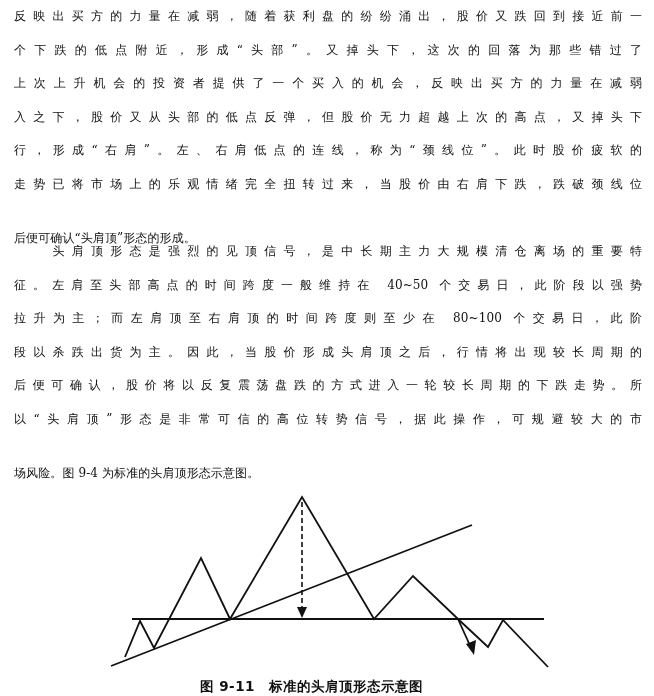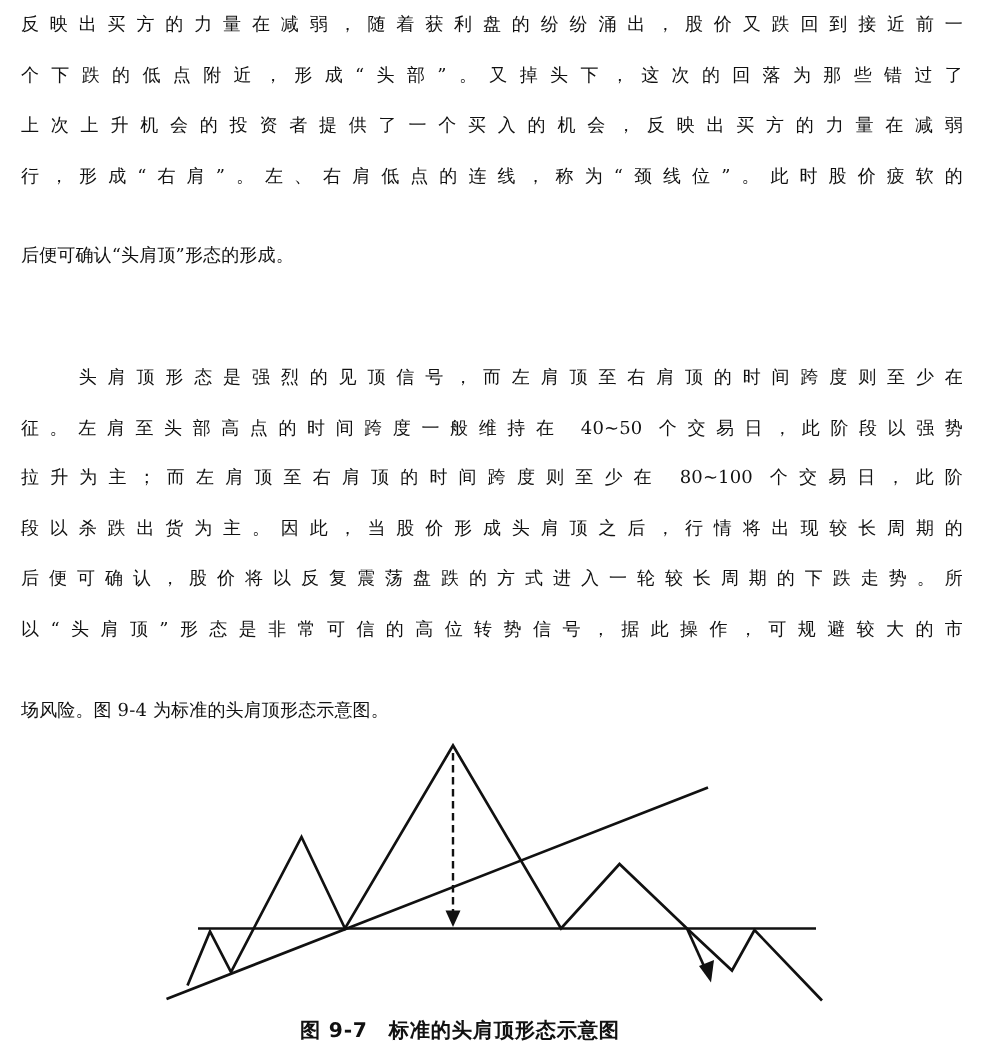--- a/index.html
+++ b/index.html
@@ -13,26 +13,28 @@
   .fig-svg { position:absolute; left:0; top:0; }
   .caption { position:absolute; left:200px; top:678px; font-size:13.5px; font-weight:bold; font-family:"DejaVu Sans","Liberation Sans",sans-serif; white-space:nowrap; letter-spacing:0.5px; }
 </style>
 </head>
 <body>
 
 <div id="p1" class="para">
   <span class="line">反映出买方的力量在减弱，随着获利盘的纷纷涌出，股价又跌回到接近前一</span>
   <span class="line">个下跌的低点附近，形成“头部”。又掉头下，这次的回落为那些错过了</span>
   <span class="line">上次上升机会的投资者提供了一个买入的机会，反映出买方的力量在减弱</span>
+  <span class="line">入之下，股价又从头部的低点反弹，但股价无力超越上次的高点，又掉头下</span>
   <span class="line">行，形成“右肩”。左、右肩低点的连线，称为“颈线位”。此时股价疲软的</span>
+  <span class="line">走势已将市场上的乐观情绪完全扭转过来，当股价由右肩下跌，跌破颈线位</span>
   <span class="line last">后便可确认“头肩顶”形态的形成。</span>
 </div>
 
 <div id="p2" class="para">
-  <span class="line">　　头肩顶形态是强烈的见顶信号，而左肩顶至右肩顶的时间跨度则至少在</span>
+  <span class="line">　　头肩顶形态是强烈的见顶信号，是中长期主力大规模清仓离场的重要特</span>
   <span class="line">征。左肩至头部高点的时间跨度一般维持在 40~50 个交易日，此阶段以强势</span>
   <span class="line">拉升为主；而左肩顶至右肩顶的时间跨度则至少在 80~100 个交易日，此阶</span>
   <span class="line">段以杀跌出货为主。因此，当股价形成头肩顶之后，行情将出现较长周期的</span>
   <span class="line">后便可确认，股价将以反复震荡盘跌的方式进入一轮较长周期的下跌走势。所</span>
   <span class="line">以“头肩顶”形态是非常可信的高位转势信号，据此操作，可规避较大的市</span>
   <span class="line last">场风险。图 9-4 为标准的头肩顶形态示意图。</span>
 </div>
 
 <div class="figure">
   <svg class="fig-svg" width="654" height="231" viewBox="0 465 654 231">
@@ -50,13 +52,13 @@
 
     <line x1="458" y1="619" x2="472" y2="650" stroke="#111" stroke-width="1.8"></line>
     <path d="M466,644 L476,640 L474,655 Z" fill="#111"></path>
 
     <line x1="302" y1="502" x2="302" y2="609" stroke="#111" stroke-width="1.6" stroke-dasharray="5,3"></line>
     <path d="M297,607 L307,607 L302,618 Z" fill="#111"></path>
   </svg>
 
 </div>
 
-<span class="caption">图 9-7　标准的头肩顶形态示意图</span>
+<span class="caption">图 9-11　标准的头肩顶形态示意图</span>
 
 </body></html>

